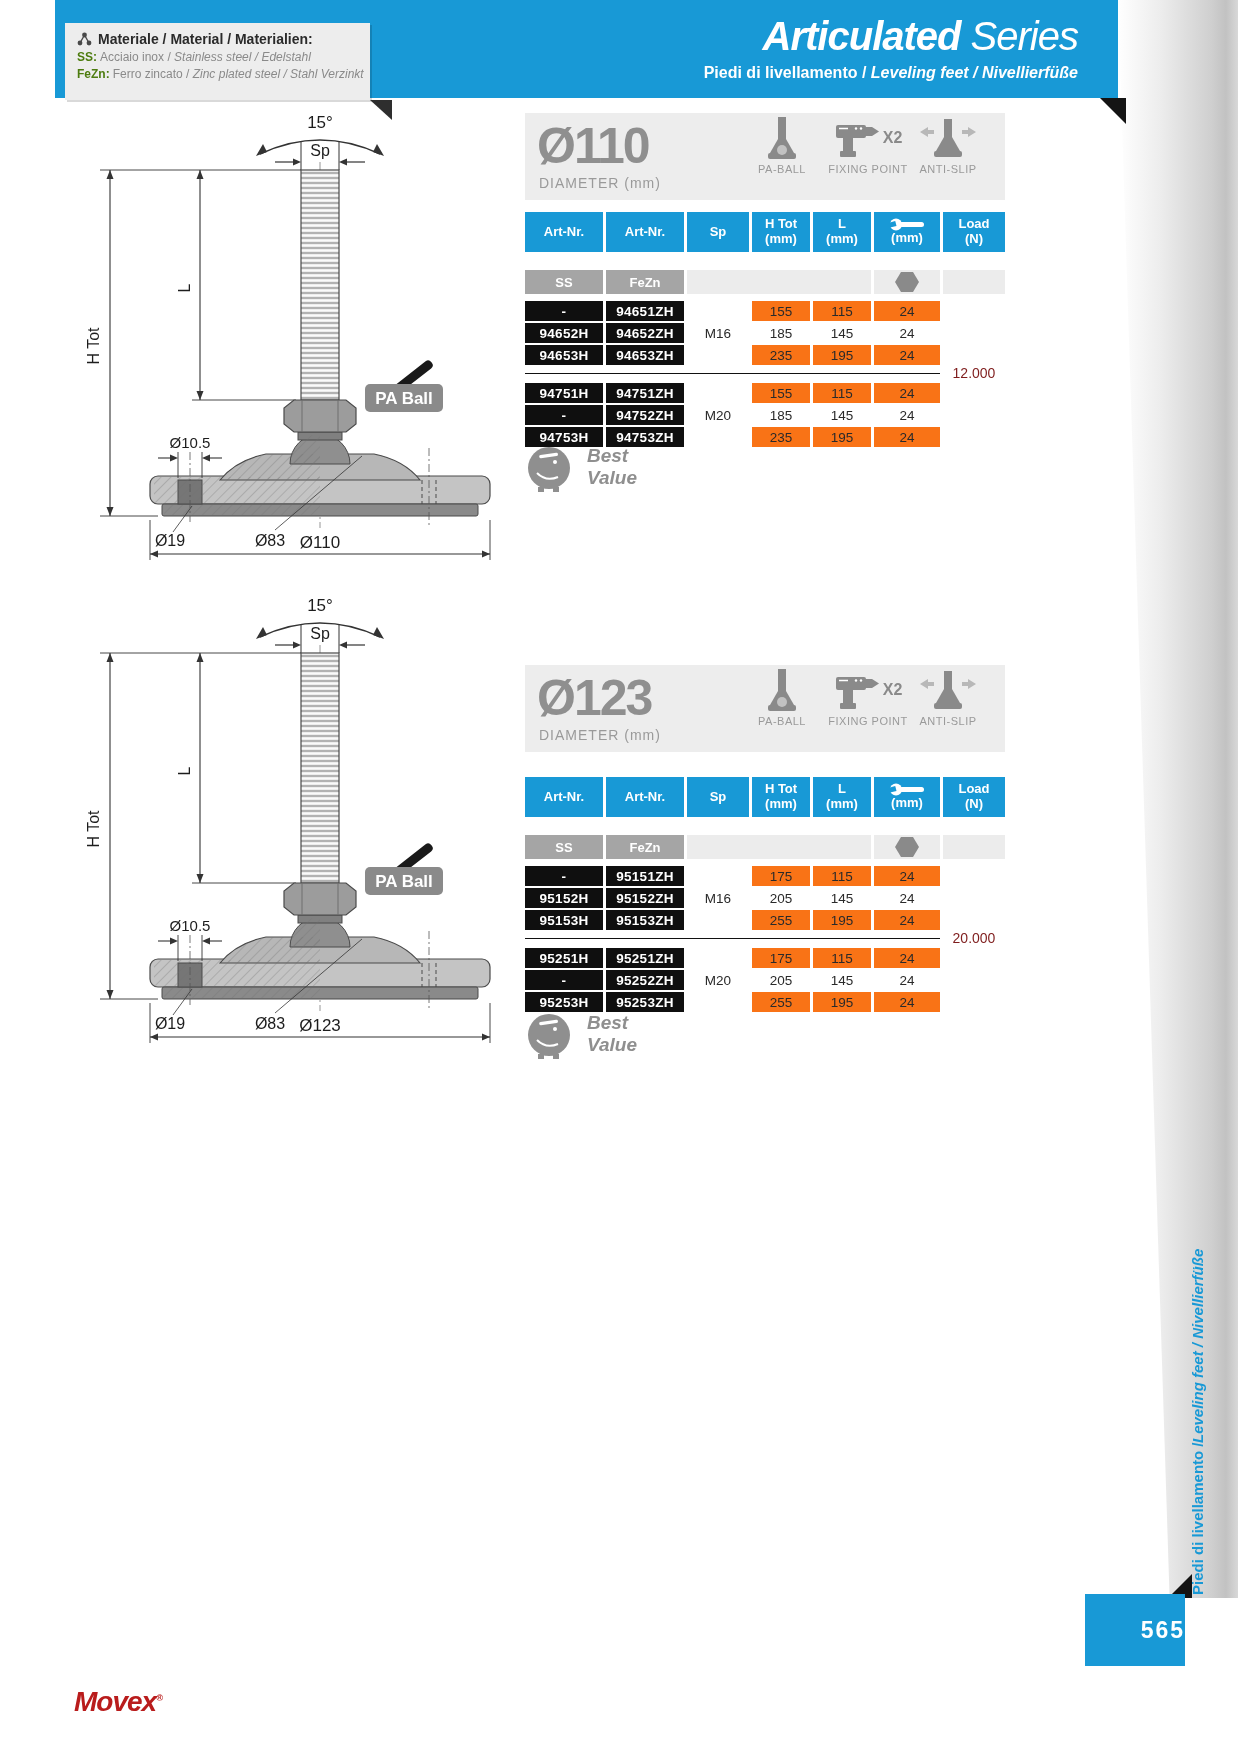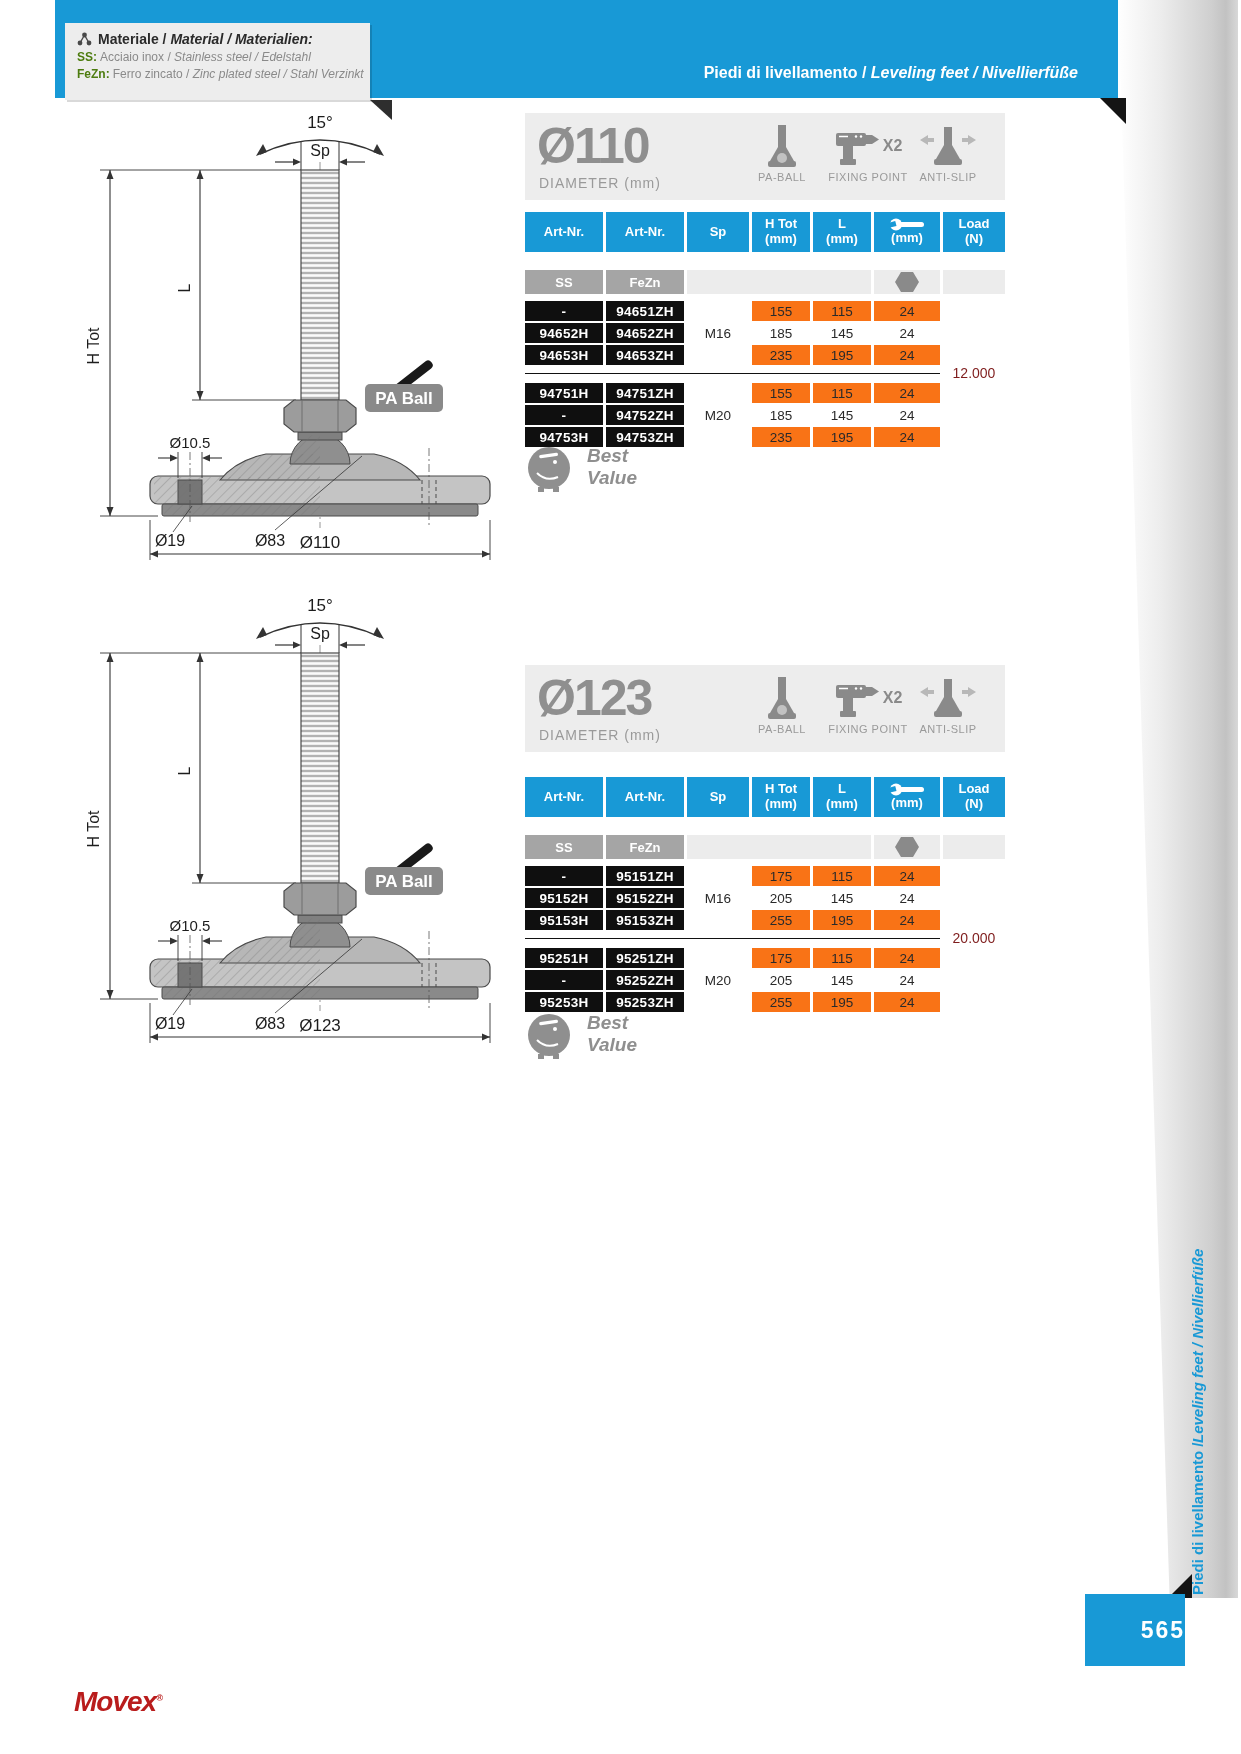--- a/index.html
+++ b/index.html
@@ -15,21 +15,21 @@
   .title{position:absolute;right:22px;top:14px;font-size:40px;font-style:italic;white-space:nowrap;}
   .title .b{font-weight:900;letter-spacing:-1px;}
   .title .l{font-weight:400;letter-spacing:-1px;}
   .subtitle{position:absolute;right:22px;top:64px;font-size:16px;font-weight:700;white-space:nowrap;}
   .subtitle .it{font-style:italic;}
 
   
   .matbox{left:65px;top:23px;width:305px;height:77px;background:#ededed;box-sizing:border-box;
           padding:8px 12px;box-shadow:2px 2px 0 rgba(0,0,0,.15);}
   .mat-title{font-size:14px;font-weight:800;color:#2a2a2a;display:flex;align-items:center;gap:6px;}
-  .mat-title .it{font-style:italic;}
+  .mat-title .it{}
   .mat-line{font-size:12px;color:#8a8a8a;margin-top:3px;white-space:nowrap;}
   .mat-line b{color:#4d7c0f;font-weight:800;margin-right:3px;}
   .mat-line .it{font-style:italic;}
   .mat-fold{left:370px;top:100px;width:22px;height:20px;background:#2e2e2e;
             clip-path:polygon(0 0,100% 0,100% 100%);}
 
   
   .strip{left:1118px;top:0;width:120px;height:1598px;
          background:linear-gradient(90deg,#ffffff 0%,#ededed 35%,#cfcfcf 78%,#c2c2c2 90%,#d8d8d8 100%);
          clip-path:polygon(0 0,100% 0,100% 100%,43% 100%);}
@@ -41,21 +41,21 @@
   .side-text .it{font-style:italic;}
   .pagebox{left:1085px;top:1594px;width:100px;height:72px;background:#1899d6;color:#fff;
            display:flex;align-items:center;justify-content:flex-end;font-size:23px;font-weight:800;
            letter-spacing:2px;}
 
   
   .band{width:480px;height:87px;background:#ededed;}
   .band .dia{position:absolute;left:12px;top:4px;font-size:50px;font-weight:800;color:#8f8f8f;
              letter-spacing:-2px;}
   .band .cap{position:absolute;left:14px;top:62px;font-size:14px;color:#9a9a9a;letter-spacing:1px;}
-  .feat{position:absolute;top:12px;display:flex;flex-direction:column;align-items:center;}
+  .feat{position:absolute;top:4px;display:flex;flex-direction:column;align-items:center;}
   .feat .lbl{margin-top:4px;font-size:11px;color:#9a9a9a;letter-spacing:.5px;white-space:nowrap;}
   .feat .icon-row{height:42px;display:flex;align-items:center;gap:3px;}
   .x2{font-size:16px;font-weight:800;color:#8a8a8a;}
 
   
   .tbl{width:480px;}
   .flexrow{display:flex;}
   .tc{box-sizing:border-box;display:flex;flex-direction:column;align-items:center;justify-content:center;}
   .w1{width:78px;margin-right:3px;} .w2{width:78px;margin-right:3px;} .w3{width:62px;margin-right:3px;}
   .w4{width:58px;margin-right:3px;} .w5{width:58px;margin-right:3px;} .w6{width:66px;margin-right:3px;}
@@ -97,20 +97,23 @@
   <div class="abs strip"></div>
   <div class="abs strip-fold"></div>
   <div class="abs side-text">
     <span>Piedi di livellamento / </span>
       <span class="it">Leveling feet / Nivellierfüße</span>
   </div>
 
   <div class="abs hdr"></div>
   <div class="abs hdr-fold"></div>
   <div class="abs title-wrap">
+    <div class="title">
+      <span class="b">Articulated</span><span class="l"> Series</span>
+    </div>
     <div class="subtitle">
       <span>Piedi di livellamento / </span><span class="it">Leveling feet / Nivellierfüße</span>
     </div>
   </div>
 
   <div class="abs matbox">
     <div class="mat-title">
       <svg width="15" height="15" viewBox="0 0 15 15">
         <circle cx="7.5" cy="3" r="2.4" fill="#4a4a4a"></circle>
         <circle cx="3" cy="11" r="2.4" fill="#4a4a4a"></circle>

